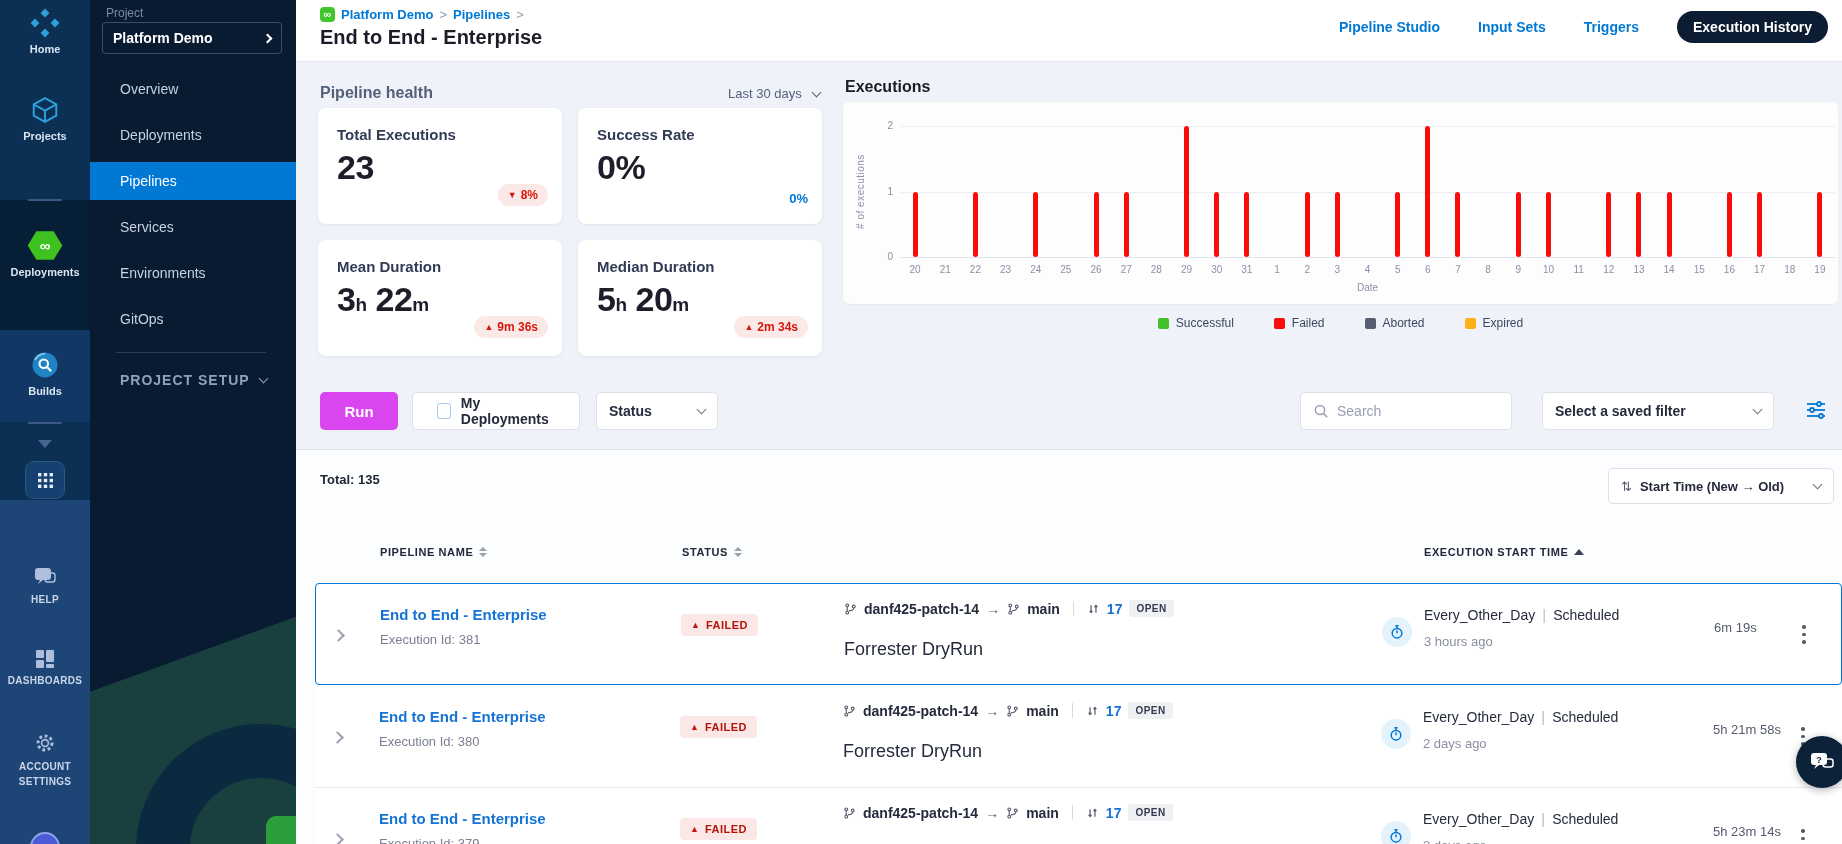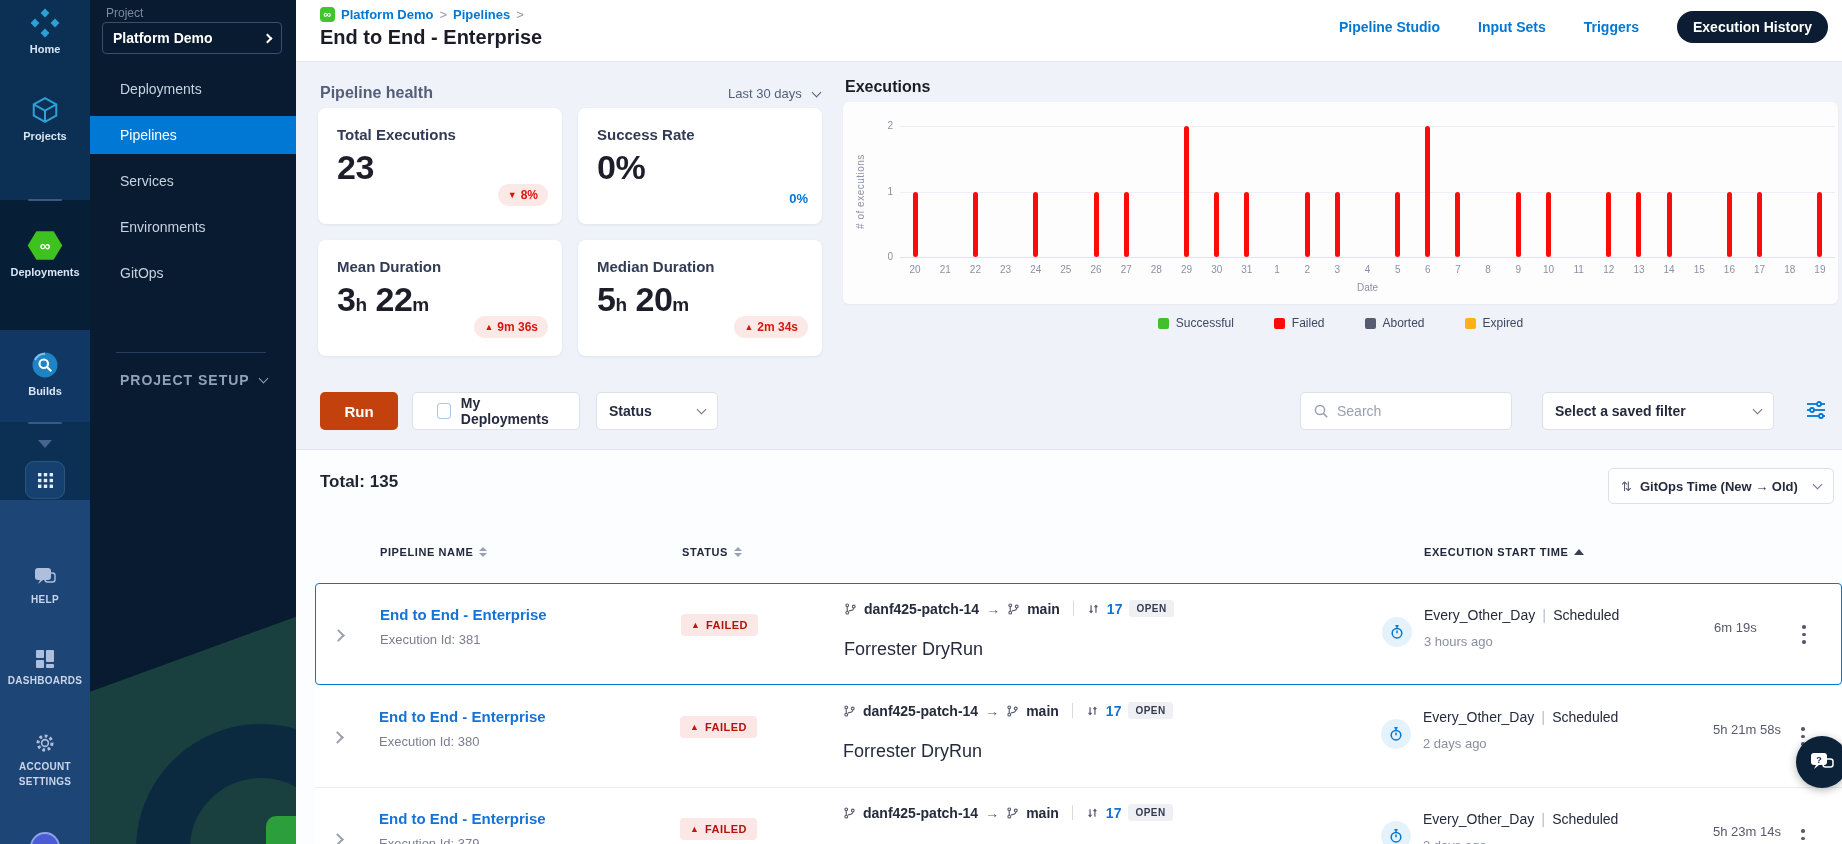--- a/index.html
+++ b/index.html
@@ -71,36 +71,36 @@
   .ytick { position:absolute; width:16px; text-align:right; font-size:10px; color:#8B90A4; }
   .ylab { position:absolute; left:-28px; top:84px; transform:rotate(-90deg); font-size:10px; color:#8B90A4; letter-spacing:.5px; width:90px; text-align:center; }
   .bar { position:absolute; width:5px; border-radius:3px; background:#F90D0B; }
   .xtick { position:absolute; font-size:10px; color:#8B90A4; transform:translateX(-50%); top:162px; }
   .xlab { position:absolute; left:57px; width:935px; top:180px; text-align:center; font-size:10px; color:#8B90A4; }
   .legend { position:absolute; left:547px; top:316px; width:995px; display:flex; justify-content:center; gap:40px; }
   .legend-item { display:flex; align-items:center; gap:7px; font-size:12px; color:#3E4660; }
   .swatch { width:11px; height:11px; border-radius:2px; }
 
   
-  .btn-run { position:absolute; left:24px; top:392px; width:78px; height:38px; background:#c2410c; border:none; border-radius:5px; color:#fff; font-size:15px; font-weight:bold; cursor:pointer; font-family:inherit; }
+  .btn-run { position:absolute; left:24px; top:392px; width:78px; height:38px; background:#d946ef; border:none; border-radius:5px; color:#fff; font-size:15px; font-weight:bold; cursor:pointer; font-family:inherit; }
   .chk-box { position:absolute; left:116px; top:392px; width:168px; height:38px; background:#fff; border:1px solid #DCE0E8; border-radius:5px; display:flex; align-items:center; gap:10px; padding:0 24px; cursor:pointer; }
   .chk { width:16px; height:16px; border:1.5px solid #A5C7E8; border-radius:3px; background:#fff; }
   .chk-label { font-size:14px; font-weight:bold; color:#252B3D; }
   .dd { background:#fff; border:1px solid #DCE0E8; border-radius:5px; display:flex; align-items:center; padding:0 12px; cursor:pointer; }
   .dd-status { position:absolute; left:300px; top:392px; width:122px; height:38px; }
   .dd-label { font-size:14px; font-weight:bold; color:#252B3D; flex:1; }
   .search-box { position:absolute; left:1004px; top:392px; width:212px; height:38px; background:#fff; border:1px solid #DCE0E8; border-radius:5px; display:flex; align-items:center; gap:8px; padding:0 12px; }
   .search-box input { border:none; outline:none; font-size:14px; color:#3A4054; width:150px; font-family:inherit; background:transparent; }
   .search-box input::placeholder { color:#9AA0B2; }
   .dd-filter { position:absolute; left:1246px; top:392px; width:232px; height:38px; }
   .filter-icon { position:absolute; left:1508px; top:398px; cursor:pointer; }
 
   
   .list-region { position:absolute; left:0; top:449px; width:1546px; height:395px; background:#FCFDFE; border-top:1px solid #DFE3EB; }
-  .total-label { position:absolute; left:24px; top:472px; font-size:17px; font-weight:bold; color:#1F2433; }
+  .total-label { position:absolute; left:24px; top:472px; font-size:13px; font-weight:bold; color:#1F2433; }
   .sort-box { position:absolute; left:1312px; top:468px; width:226px; height:36px; }
   .sort-icon { font-size:13px; color:#565C72; margin-right:8px; }
   .sort-label { font-size:13px; font-weight:bold; color:#252B3D; flex:1; }
   .thead { position:absolute; left:19px; top:546px; width:1527px; height:24px; }
   .th { position:absolute; font-size:11px; font-weight:bold; color:#22283C; letter-spacing:.6px; display:flex; align-items:center; gap:6px; cursor:pointer; }
   .sort-double { display:inline-flex; flex-direction:column; gap:2px; }
   .sort-double i { width:0; height:0; border-left:4px solid transparent; border-right:4px solid transparent; display:block; }
   .sort-double .up { border-bottom:4px solid #9CA1B2; }
   .sort-double .dn { border-top:4px solid #9CA1B2; }
   .tri-up-dark { width:0; height:0; border-left:5px solid transparent; border-right:5px solid transparent; border-bottom:6px solid #3A4156; display:inline-block; }
@@ -253,20 +253,21 @@
     <div class="wm3"></div>
 
     <div class="pnav-label">Project</div>
     <div class="proj-box">
       <span>Platform Demo</span>
       <span class="spacer"></span>
       <span class="chev-right-w"></span>
     </div>
 
     <div class="pnav-items">
+      <div class="pnav-item">Overview</div>
       <div class="pnav-item">Deployments</div>
       <div class="pnav-item selected">Pipelines</div>
       <div class="pnav-item">Services</div>
       <div class="pnav-item">Environments</div>
       <div class="pnav-item">GitOps</div>
     </div>
 
     <div class="pnav-divider"></div>
     <div class="pnav-setup">
       <span>PROJECT SETUP</span>
@@ -441,21 +442,21 @@
           <circle cx="8" cy="12" r="2" fill="#fff"></circle>
         <line x1="3" y1="18" x2="21" y2="18"></line>
           <circle cx="17" cy="18" r="2" fill="#fff"></circle>
       </svg>
     </div>
 
     <div class="list-region"></div>
     <div class="total-label">Total: 135</div>
     <div class="dd sort-box">
       <span class="sort-icon">⇅</span>
-      <span class="sort-label">GitOps Time (New → Old)</span>
+      <span class="sort-label">Start Time (New → Old)</span>
       <span class="chev-down"></span>
     </div>
 
     <div class="thead">
       <div class="th" style="left:65px;">
         <span>PIPELINE NAME</span>
         <span class="sort-double">
             <i class="up"></i>
             <i class="dn"></i>
           </span>

